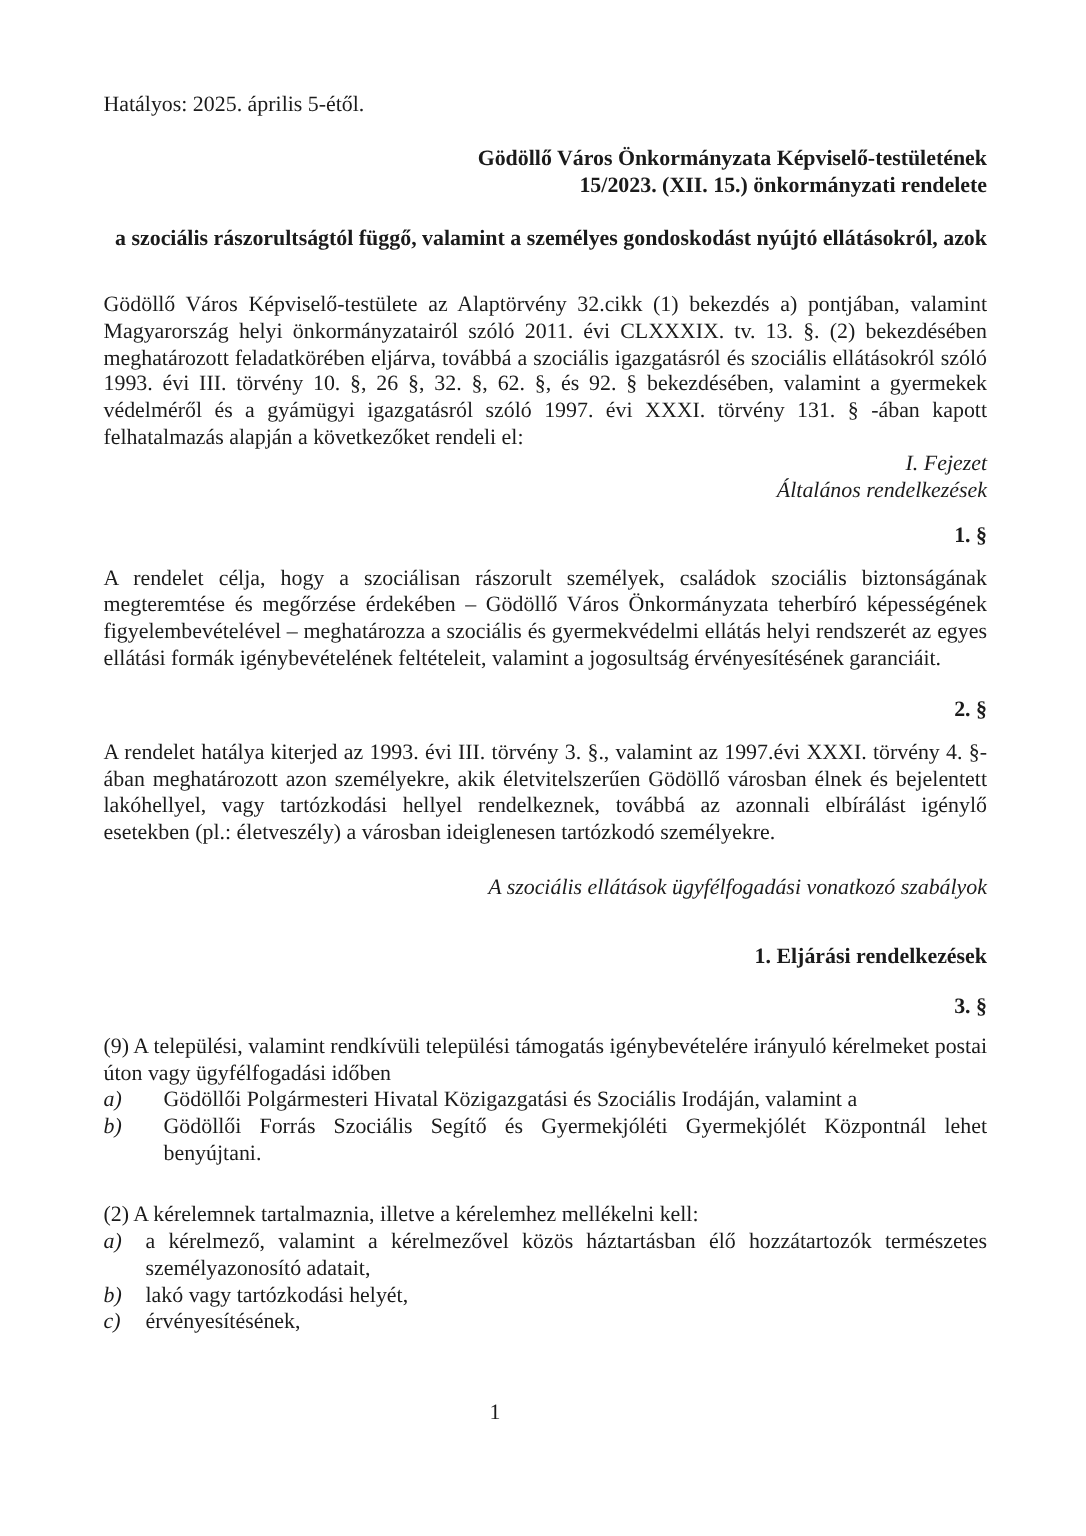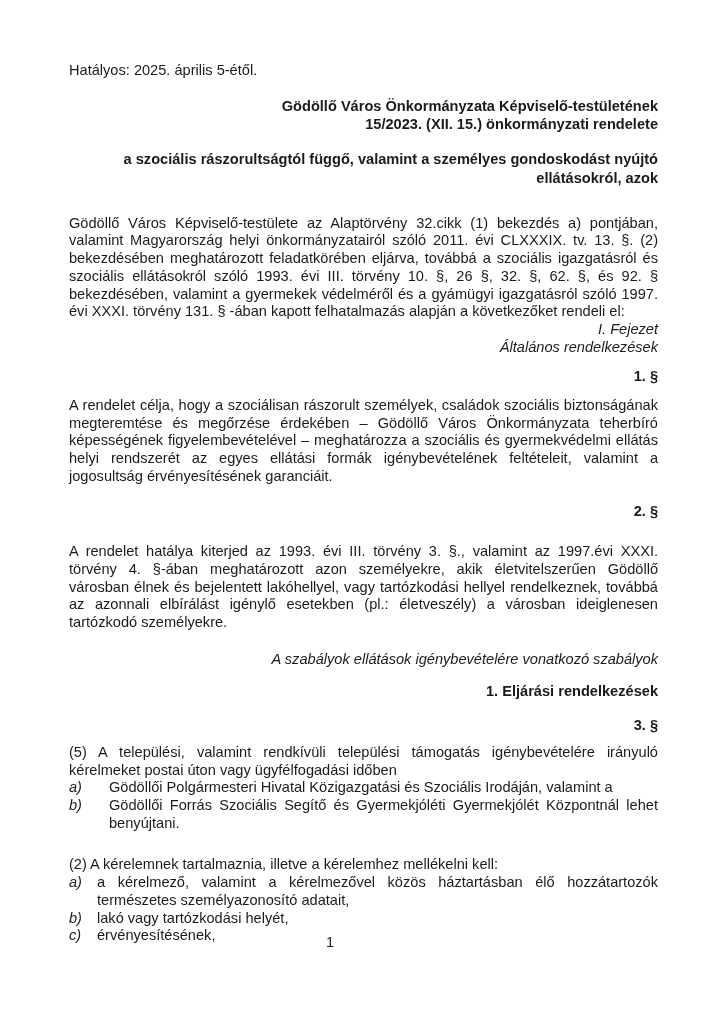--- a/index.html
+++ b/index.html
@@ -6,21 +6,21 @@
     margin: 0;
     padding: 0;
     background: #ffffff;
   }
   .page {
     position: relative;
     width: 660px;
     height: 1024px;
     background: #ffffff;
     color: #1b1b1b;
-    font-family: Liberation Sans, sans-serif;
+    font-family: Liberation Serif, serif;
     font-size: 14.6px;
     line-height: 17.7px;
     overflow: hidden;
   }
   .content {
     position: absolute;
     left: 69px;
     top: 62px;
     width: 589px;
   }
@@ -30,23 +30,23 @@
   .italic  { font-style: italic; }
 
   .b-effective { margin: 0; }
   .b-title     { margin-top: 17px; line-height: 18px; }
   .b-subtitle  { margin-top: 17px; line-height: 19.5px; }
   .b-preamble  { margin-top: 26px; }
   .b-chapter1  { }
   .b-secnum1   { margin-top: 12px; }
   .b-body1     { margin-top: 11px; }
   .b-secnum2   { margin-top: 17px; }
-  .b-body2     { margin-top: 23px; }
+  .b-body2     { margin-top: 11px; }
   .b-chapter2  { margin-top: 19px; }
-  .b-subsec    { margin-top: 15px; }
+  .b-subsec    { margin-top: 28px; }
   .b-secnum3   { margin-top: 16px; }
   .b-p1intro   { margin-top: 9px; }
   .b-p2intro   { margin-top: 24px; }
 
   p { margin: 0; }
 
   .list { margin: 0; }
   .list-item {
     position: relative;
     text-align: justify;
@@ -94,28 +94,28 @@
 
     <div class="b-secnum1 center bold">1. §</div>
 
     <p class="b-body1 justify">A rendelet célja, hogy a szociálisan rászorult személyek, családok szociális biztonságának megteremtése és megőrzése érdekében – Gödöllő Város Önkormányzata teherbíró képességének figyelembevételével – meghatározza a szociális és gyermekvédelmi ellátás helyi rendszerét az egyes ellátási formák igénybevételének feltételeit, valamint a jogosultság érvényesítésének garanciáit.</p>
 
     <div class="b-secnum2 center bold">2. §</div>
 
     <p class="b-body2 justify">A rendelet hatálya kiterjed az 1993. évi III. törvény 3. §., valamint az 1997.évi XXXI. törvény 4. §-ában meghatározott azon személyekre, akik életvitelszerűen Gödöllő városban élnek és bejelentett lakóhellyel, vagy tartózkodási hellyel rendelkeznek, továbbá az azonnali elbírálást igénylő esetekben (pl.: életveszély) a városban ideiglenesen tartózkodó személyekre.</p>
 
     <div class="b-chapter2 center italic">
-      <div>A szabályok ellátások igénybevételére vonatkozó szabályok</div>
+      <div>A szociális ellátások ügyfélfogadási vonatkozó szabályok</div>
     </div>
 
     <div class="b-subsec center bold">1. Eljárási rendelkezések</div>
 
     <div class="b-secnum3 center bold">3. §</div>
 
-    <p class="b-p1intro justify">(5) A települési, valamint rendkívüli települési támogatás igénybevételére irányuló kérelmeket postai úton vagy ügyfélfogadási időben</p>
+    <p class="b-p1intro justify">(9) A települési, valamint rendkívüli települési támogatás igénybevételére irányuló kérelmeket postai úton vagy ügyfélfogadási időben</p>
 
     <div class="list">
       <div class="list-item indent-40">
         <span class="letter">a)</span>
         <span>Gödöllői Polgármesteri Hivatal Közigazgatási és Szociális Irodáján, valamint a</span>
       </div>
       <div class="list-item indent-40">
         <span class="letter">b)</span>
         <span>Gödöllői Forrás Szociális Segítő és Gyermekjóléti Gyermekjólét Központnál lehet benyújtani.</span>
       </div>

